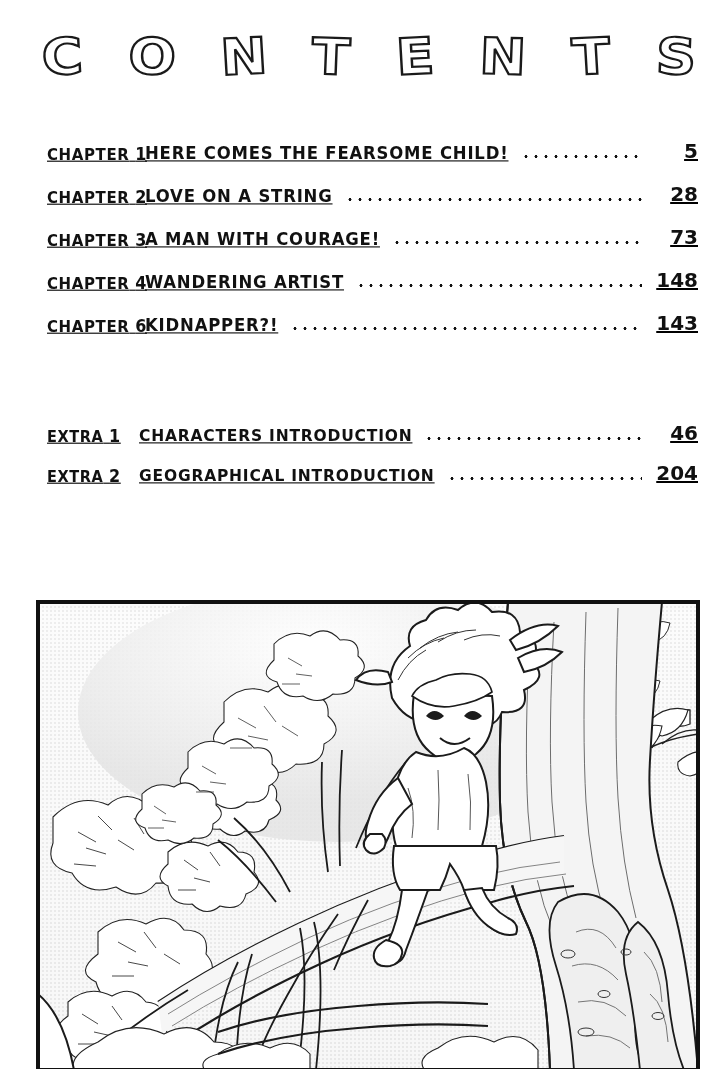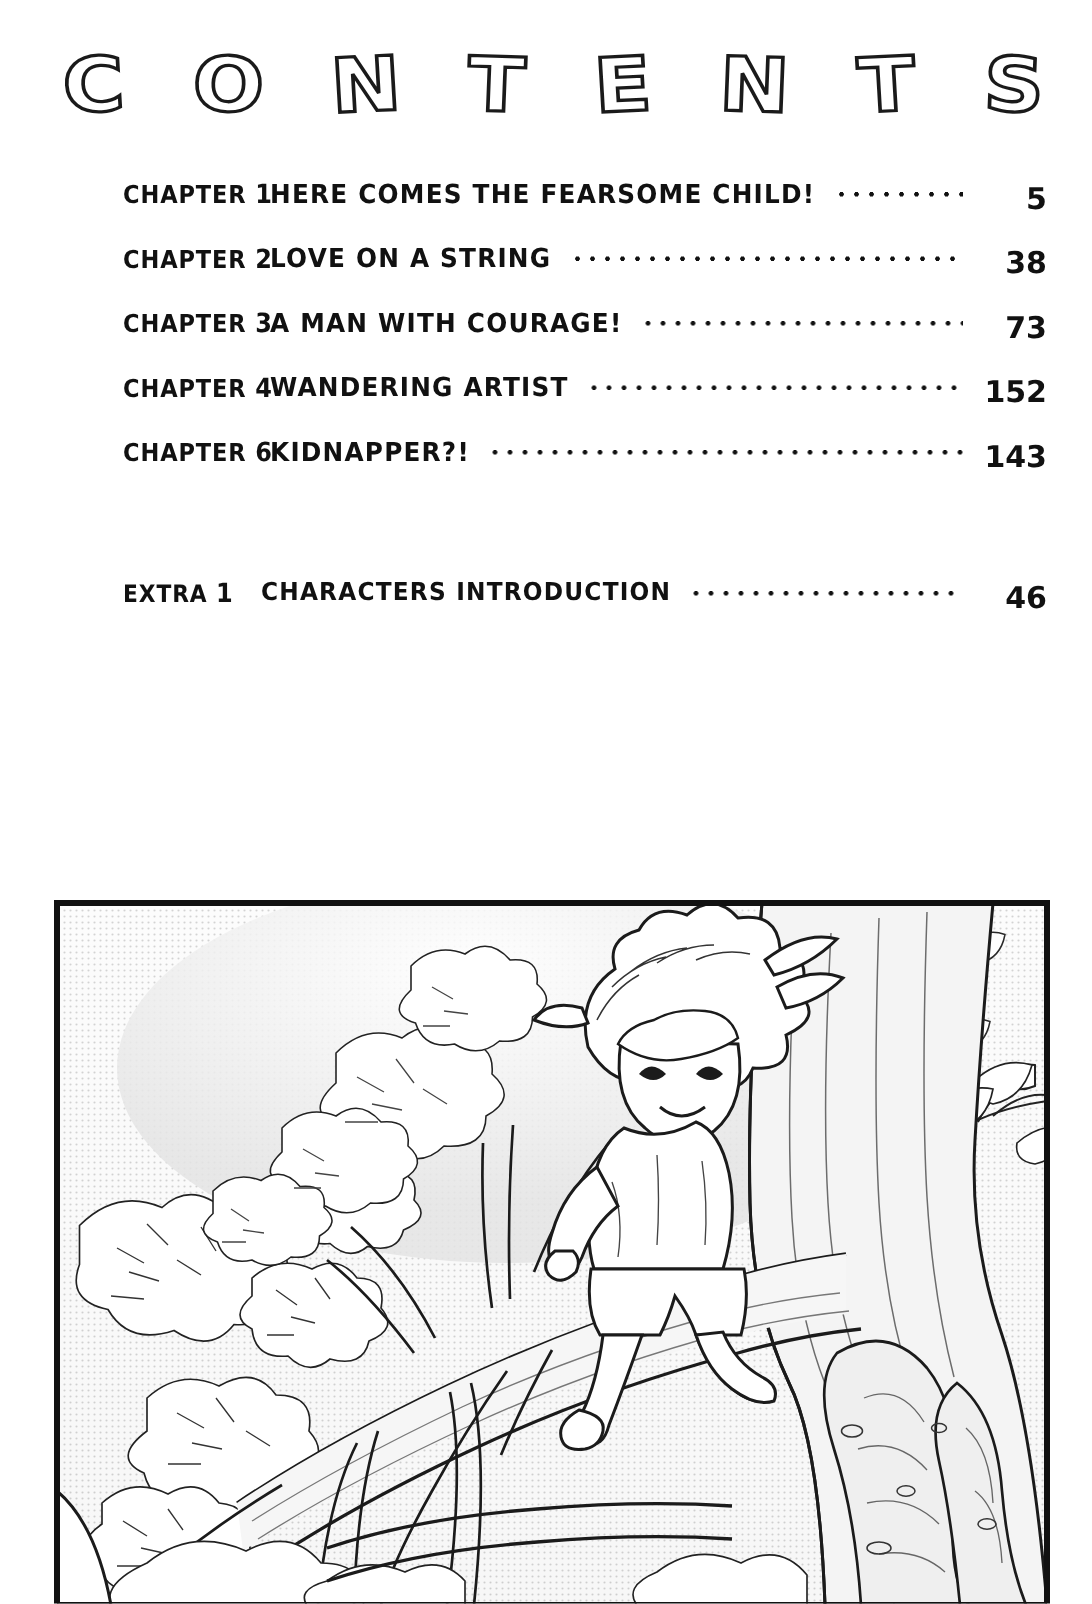--- a/index.html
+++ b/index.html
@@ -42,23 +42,24 @@
 
   
   .toc {
     position: absolute;
     top: 120px;
     left: 0;
     width: 728px;
   }
   .toc-row {
     display: flex;
-    align-items: flex-start;
+    align-items: flex-end;
     height: 43px;
-    padding: 0 30px 0 82px;
+    padding: 0 30px 0 47px;
+    text-decoration: underline;
   }
   .toc-row .chap {
     font-family: "DejaVu Sans", sans-serif;
     font-size: 15px;
     font-weight: 700;
     letter-spacing: 0.6px;
     color: #111;
     white-space: nowrap;
     transform: scaleY(1.1);
     width: 92px;
@@ -97,21 +98,21 @@
   }
   .toc-row .page {
     font-family: "DejaVu Sans", sans-serif;
     font-size: 20px;
     font-weight: 700;
     color: #111;
     min-width: 46px;
     text-align: right;
   }
 
-  .toc-extra { margin-top: 51px; }
+  .toc-extra { margin-top: 70px; }
   .toc-extra .toc-row { height: 40px; }
   .toc-extra .toc-row .chap { width: 86px; font-size: 14.5px; }
   .toc-extra .toc-row .title { font-size: 15.5px; }
 
   
   .illus {
     position: absolute;
     left: 36px;
     top: 600px;
     width: 660px;
@@ -151,41 +152,41 @@
       <span class="page">5</span>
     </div>
 
     <div class="toc-row">
       <span class="chap">
         <span>CHAPTER</span>
         <span class="num">2</span>
       </span>
       <span class="title">LOVE ON A STRING</span>
       <span class="dots"></span>
-      <span class="page">38</span>
+      <span class="page">28</span>
     </div>
 
     <div class="toc-row">
       <span class="chap">
         <span>CHAPTER</span>
         <span class="num">3</span>
       </span>
       <span class="title">A MAN WITH COURAGE!</span>
       <span class="dots"></span>
       <span class="page">73</span>
     </div>
 
     <div class="toc-row">
       <span class="chap">
         <span>CHAPTER</span>
         <span class="num">4</span>
       </span>
       <span class="title">WANDERING ARTIST</span>
       <span class="dots"></span>
-      <span class="page">152</span>
+      <span class="page">148</span>
     </div>
 
 
     <div class="toc-row">
       <span class="chap">
         <span>CHAPTER</span>
         <span class="num">6</span>
       </span>
       <span class="title">KIDNAPPER?!</span>
       <span class="dots"></span>
@@ -199,20 +200,29 @@
     <div class="toc-row">
       <span class="chap">
         <span>EXTRA</span>
         <span class="num">1</span>
       </span>
       <span class="title">CHARACTERS INTRODUCTION</span>
       <span class="dots"></span>
       <span class="page">46</span>
     </div>
 
+    <div class="toc-row">
+      <span class="chap">
+        <span>EXTRA</span>
+        <span class="num">2</span>
+      </span>
+      <span class="title">GEOGRAPHICAL INTRODUCTION</span>
+      <span class="dots"></span>
+      <span class="page">204</span>
+    </div>
 
   </div>
 </div>
 
 <div class="illus">
   <svg width="660" height="468" viewBox="0 0 660 468">
     <defs>
       <pattern id="tone" width="4" height="4" patternUnits="userSpaceOnUse">
         <rect width="4" height="4" fill="#ffffff"></rect>
         <circle cx="1" cy="1" r="0.7" fill="#c9c9c9"></circle>

